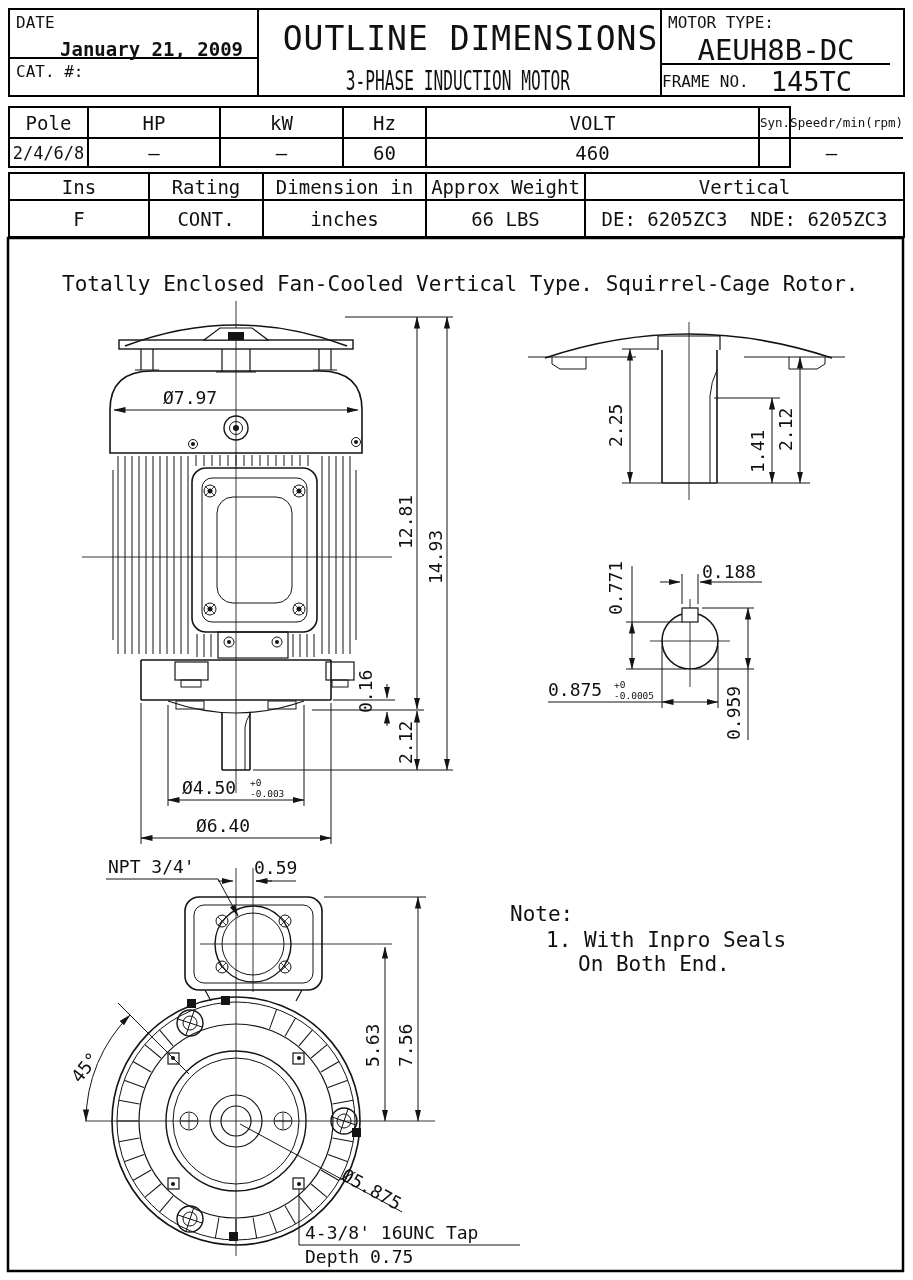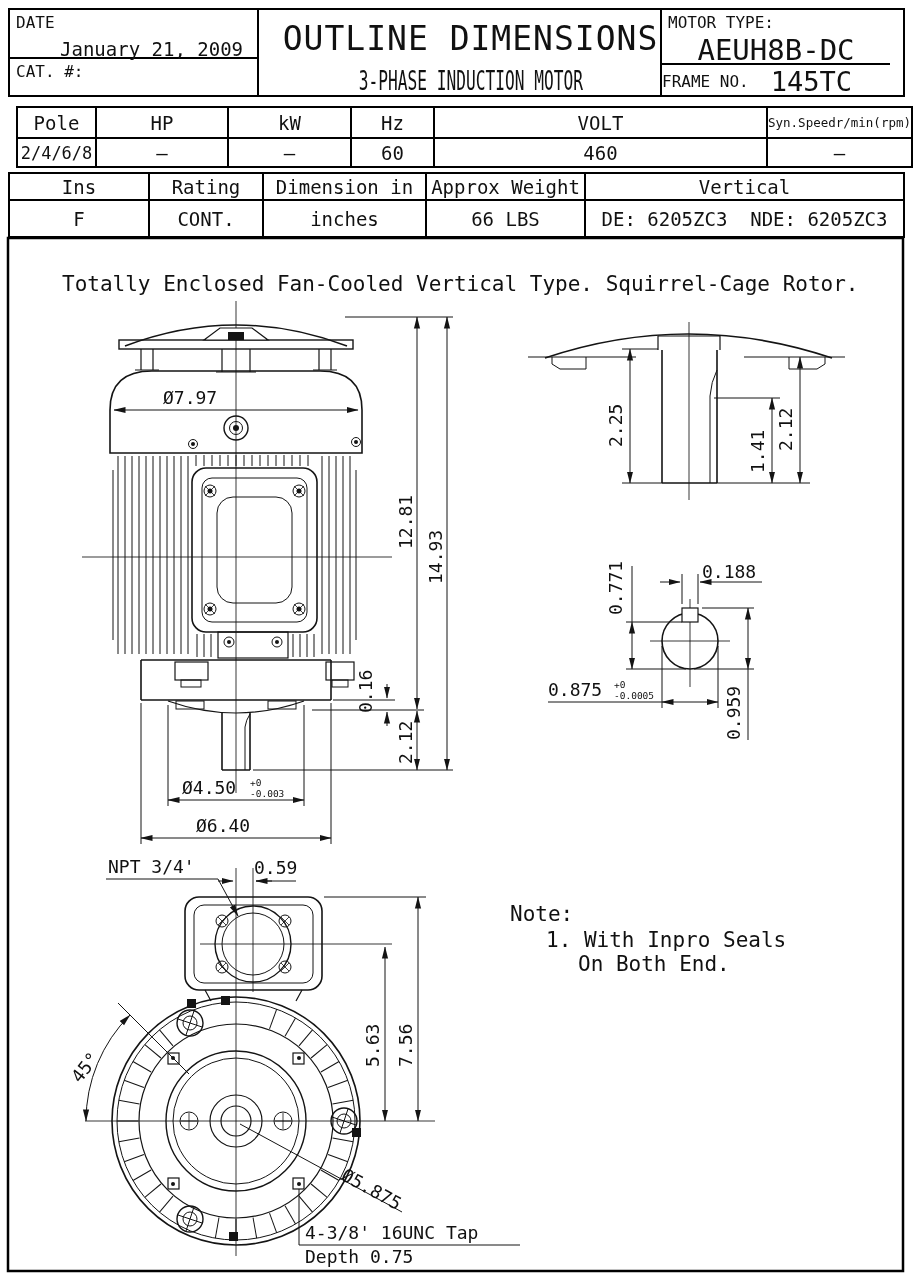--- a/index.html
+++ b/index.html
@@ -6,23 +6,23 @@
   .page{position:relative;width:913px;height:1280px;background:#ffffff;
         font-family:"DejaVu Sans Mono",monospace;color:#111;overflow:hidden;}
   .abs{position:absolute;box-sizing:border-box;}
   
   .tb{border:2.5px solid #000;}
   .tb-left{left:0;top:0;width:249px;height:100%;border-right:2px solid #000;}
   .tb-mid{left:261px;top:0;width:399px;height:100%;}
   .tb-right{left:650px;top:0;right:13px;height:100%;border-left:2px solid #000;}
   .row-split{border-bottom:2px solid #000;}
   .lbl{font-size:16px;padding:3px 16px 0 6px;}
-  .dateval{font-size:19px;padding:6px 16px 0 50px;white-space:nowrap;}
+  .dateval{font-size:19px;padding:6px 16px 0 50px;white-space:nowrap;font-weight:bold;}
   .big-title{font-size:33px;letter-spacing:1px;text-align:center;padding-top:9px;white-space:nowrap;}
-  .sub-wrap{text-align:center;margin-top:7px;}
+  .sub-wrap{text-align:left;margin-top:7px;}
   .subtitle{display:inline-block;transform:scaleX(0.60);transform-origin:center;
             font-size:27px;white-space:nowrap;}
   .motorval{font-size:29px;text-align:center;padding-top:1px;white-space:nowrap;}
   .framerow{display:flex;align-items:center;}
   .frameval{font-size:27px;margin-left:22px;}
   
   .grid{display:grid;border:2.5px solid #000;}
   .c{display:flex;align-items:center;justify-content:center;border-right:2px solid #000;
      font-size:19px;white-space:pre;}
   .c.hb{border-bottom:2px solid #000;}
@@ -70,21 +70,21 @@
         <div class="lbl">MOTOR TYPE:</div>
         <div class="motorval">AEUH8B-DC</div>
       </div>
       <div class="framerow" style="height:32px;">
         <span class="lbl" style="padding:0;">FRAME NO.</span>
         <span class="frameval">145TC</span>
       </div>
     </div>
   </div>
 
-  <div class="abs grid" style="left:8px;top:106px;width:897px;height:62px;grid-template-columns:79px 132px 123px 83px 333px auto;grid-template-rows:31px auto;margin-left:8px;">
+  <div class="abs grid" style="left:8px;top:106px;width:783px;height:62px;grid-template-columns:79px 132px 123px 83px 333px auto;grid-template-rows:31px auto;">
     <div class="c hb">Pole</div>
     <div class="c hb">HP</div>
     <div class="c hb">kW</div>
     <div class="c hb">Hz</div>
     <div class="c hb">VOLT</div>
     <div class="c hb last syncell">
       <span>Syn.Speed</span>
       <span>r/min(rpm)</span>
     </div>
     <div class="c" style="font-size:17px;">2/4/6/8</div>

